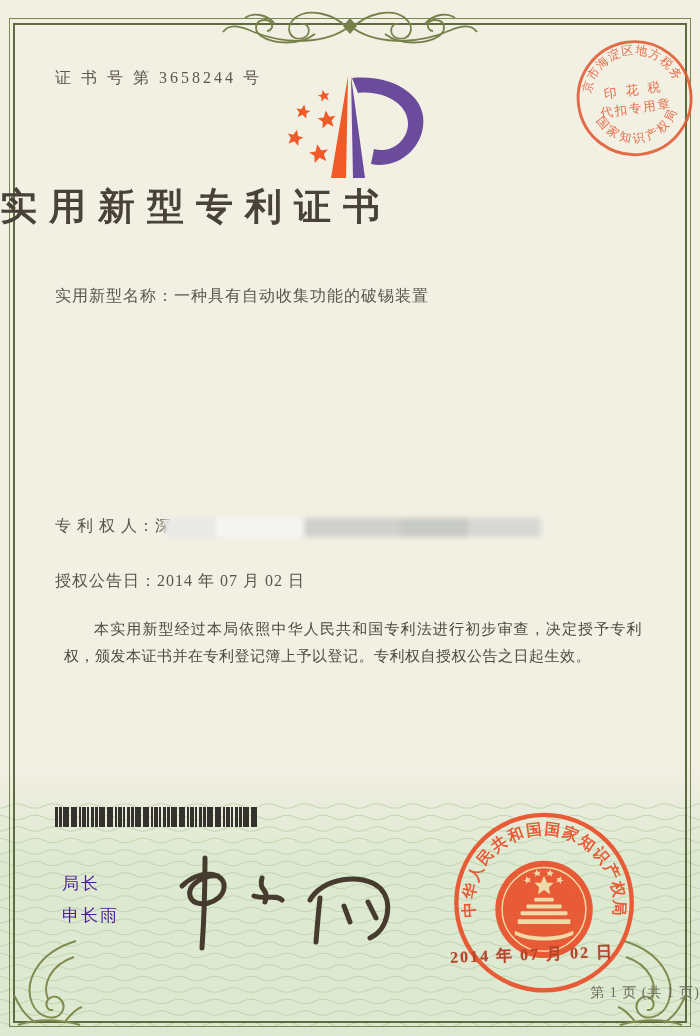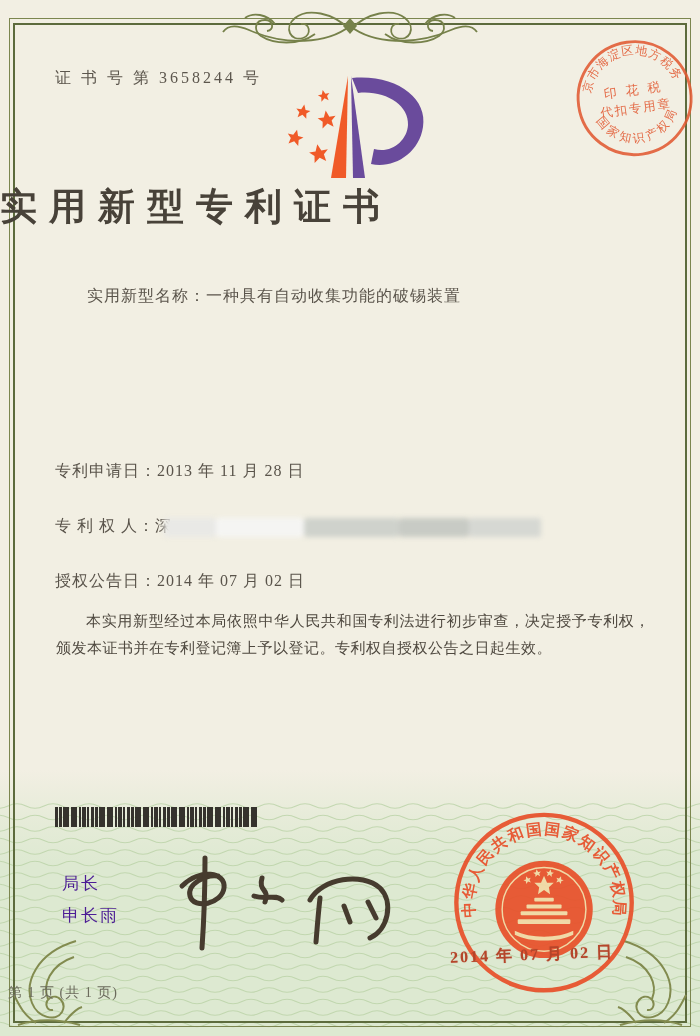--- a/index.html
+++ b/index.html
@@ -29,47 +29,47 @@
   .logo{position:absolute;left:272px;top:70px;z-index:3;}
   .doc-title{position:absolute;left:0;right:0;top:182px;z-index:3;
              font-size:37px;font-weight:bold;letter-spacing:12px;color:#484239;}
 
   
   .tax-seal{position:absolute;left:568px;top:28px;z-index:4;transform:rotate(-8deg);opacity:.88;}
 
   
   .field{position:absolute;left:55px;z-index:3;font-size:16px;color:#5a544b;
          letter-spacing:1px;white-space:nowrap;}
-  .f0{top:286px;margin-left:32px;} .f1{top:351px;} .f2{top:407px;} .f3{top:461px;} .f4{top:516px;} .f5{top:571px;}
+  .f0{top:286px;} .f1{top:351px;} .f2{top:407px;} .f3{top:461px;} .f4{top:516px;} .f5{top:571px;}
   .blur-strip{display:inline-block;vertical-align:middle;margin-left:-8px;filter:blur(2.5px);}
   .blur-strip i{display:inline-block;height:19px;vertical-align:middle;border-radius:3px;}
   .bs1{width:52px;background:#e9e9e6;}
   .bs2{width:88px;background:#f5f5f3;}
   .bs3{width:95px;background:#cfd2cc;}
   .bs4{width:70px;background:#c8cbc5;}
   .bs5{width:72px;background:#d6d8d3;}
 
   
   .paras{position:absolute;left:52px;right:46px;top:604px;z-index:3;
          font-size:15px;line-height:27px;color:#4e483f;text-align:justify;letter-spacing:.5px;}
-  .paras p{margin:4px;text-indent:2em;}
+  .paras p{margin:12px;text-indent:2em;}
 
   
   .barcode{position:absolute;left:55px;top:807px;width:202px;height:20px;z-index:3;
     background:
       repeating-linear-gradient(90deg,#35322d 0 2px,transparent 2px 4px),
       repeating-linear-gradient(90deg,#35322d 0 1px,transparent 1px 6px),
       repeating-linear-gradient(90deg,#35322d 0 3px,transparent 3px 9px);}
 
   
   .director{position:absolute;left:62px;top:872px;z-index:3;font-size:17px;color:#4c1d95;
             font-family:Liberation Mono, monospace;}
   .director div{margin-bottom:9px;letter-spacing:2px;}
   .signature{position:absolute;left:142px;top:850px;z-index:3;}
-  .page-info{position:absolute;left:8px;right:0;top:984px;z-index:3;text-align:left;
+  .page-info{position:absolute;left:8px;right:0;top:984px;z-index:3;text-align:right;
              font-size:14px;color:#6b6b5c;letter-spacing:1px;}
 
   
   .main-seal{position:absolute;left:438px;top:810px;z-index:4;opacity:.93;}
   .seal-date{position:absolute;left:450px;top:944px;z-index:5;width:210px;
              font-size:16px;font-weight:bold;color:#b5452a;letter-spacing:2px;
              transform:rotate(-2deg);text-shadow:0 0 1px rgba(181,69,42,.5);white-space:nowrap;}
 </style>
 <title>实用新型专利证书</title></head>
 <body>
@@ -171,23 +171,20 @@
     </text>
     <text x="70" y="68" text-anchor="middle" font-size="13.5" fill="#e25a33" letter-spacing="3">印 花 税</text>
     <text x="70" y="87" text-anchor="middle" font-size="13" fill="#e25a33" letter-spacing="2">代扣专用章</text>
   </svg>
 
   <div class="doc-title">实用新型专利证书</div>
 
   <div class="field f0">
     <span>实用新型名称：</span><span>一种具有自动收集功能的破锡装置</span>
   </div>
-  <div class="field f3">
-    <span>专利申请日：</span><span>2013 年 11 月 28 日</span>
-  </div>
   <div class="field f4">
     <span>专 利 权 人：</span><span>深</span><span class="blur-strip"><i class="bs1"></i><i class="bs2"></i><i class="bs3"></i><i class="bs4"></i><i class="bs5"></i></span>
   </div>
   <div class="field f5">
     <span>授权公告日：</span><span>2014 年 07 月 02 日</span>
   </div>
 
   <div class="paras">
     <p>本实用新型经过本局依照中华人民共和国专利法进行初步审查，决定授予专利权，颁发本证书并在专利登记簿上予以登记。专利权自授权公告之日起生效。</p>
   </div>

